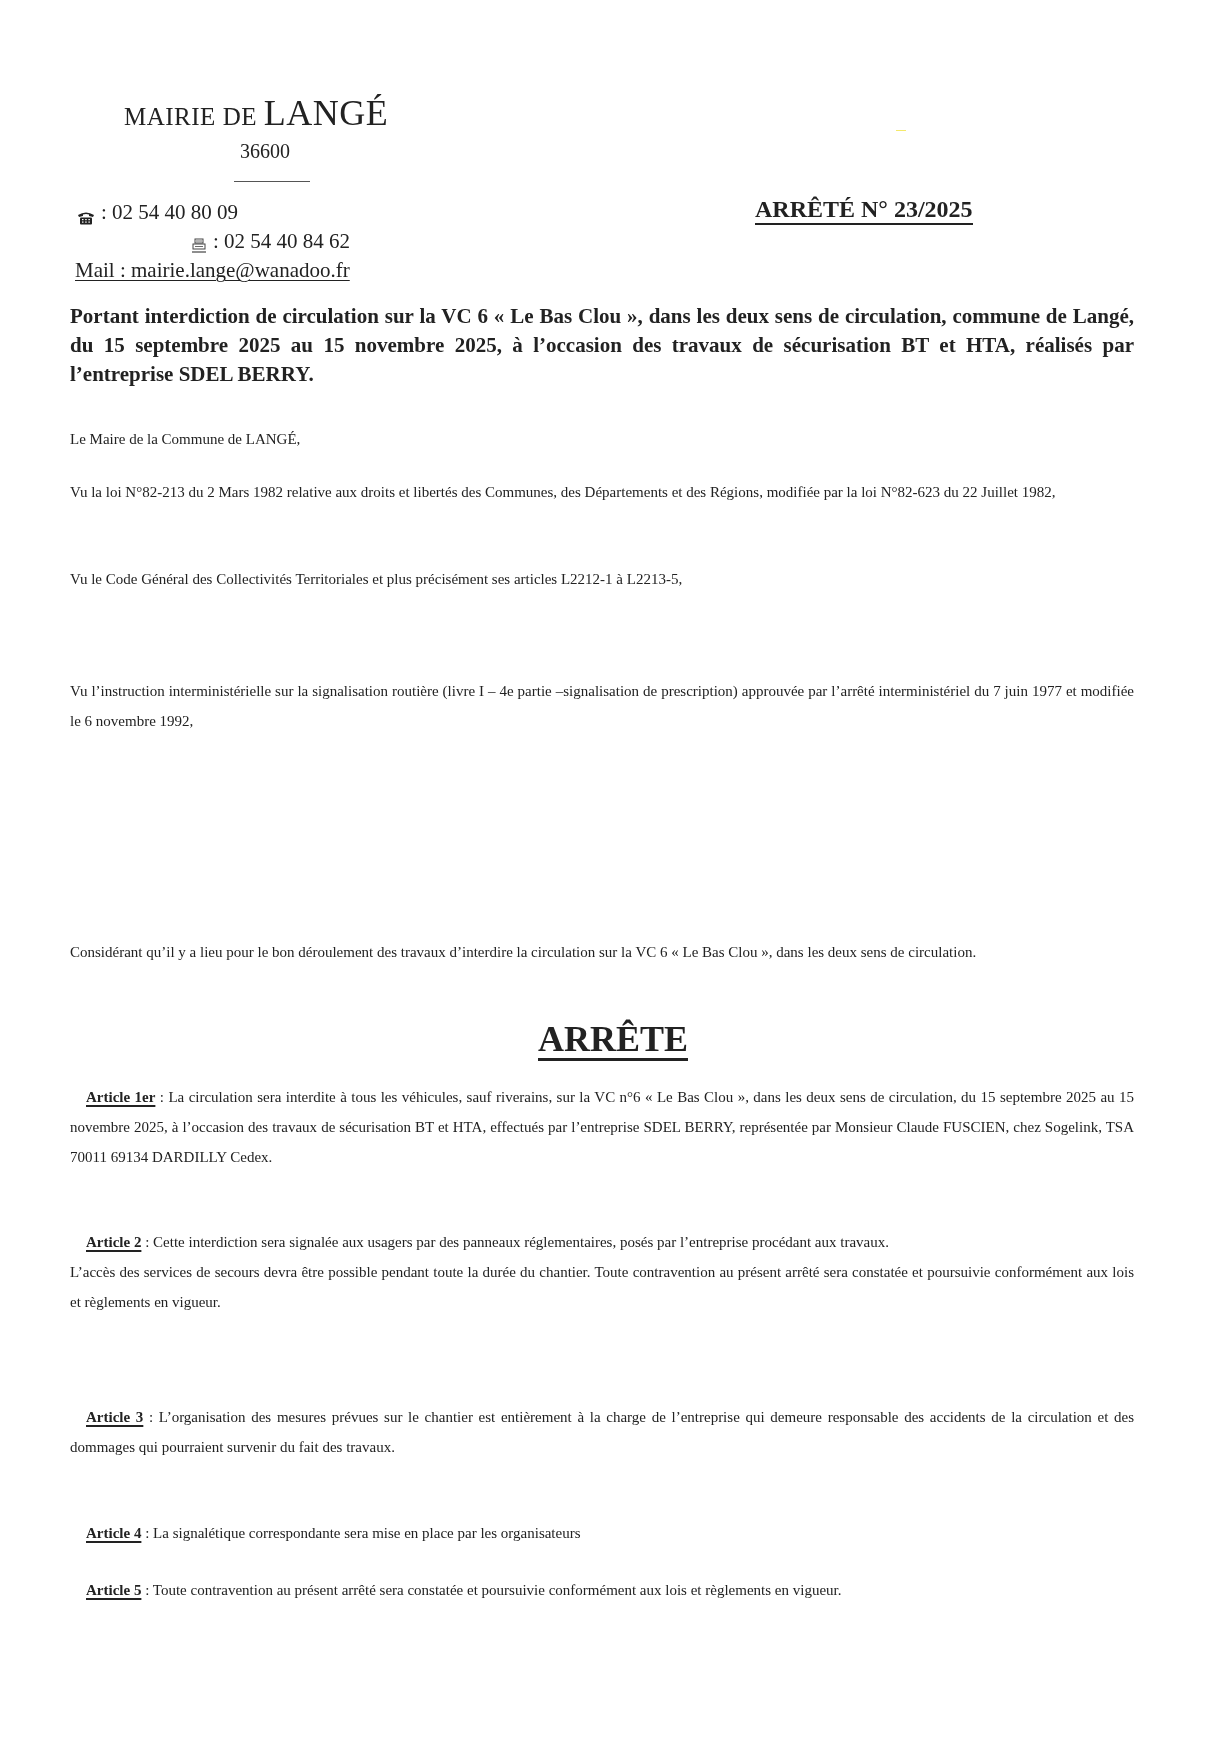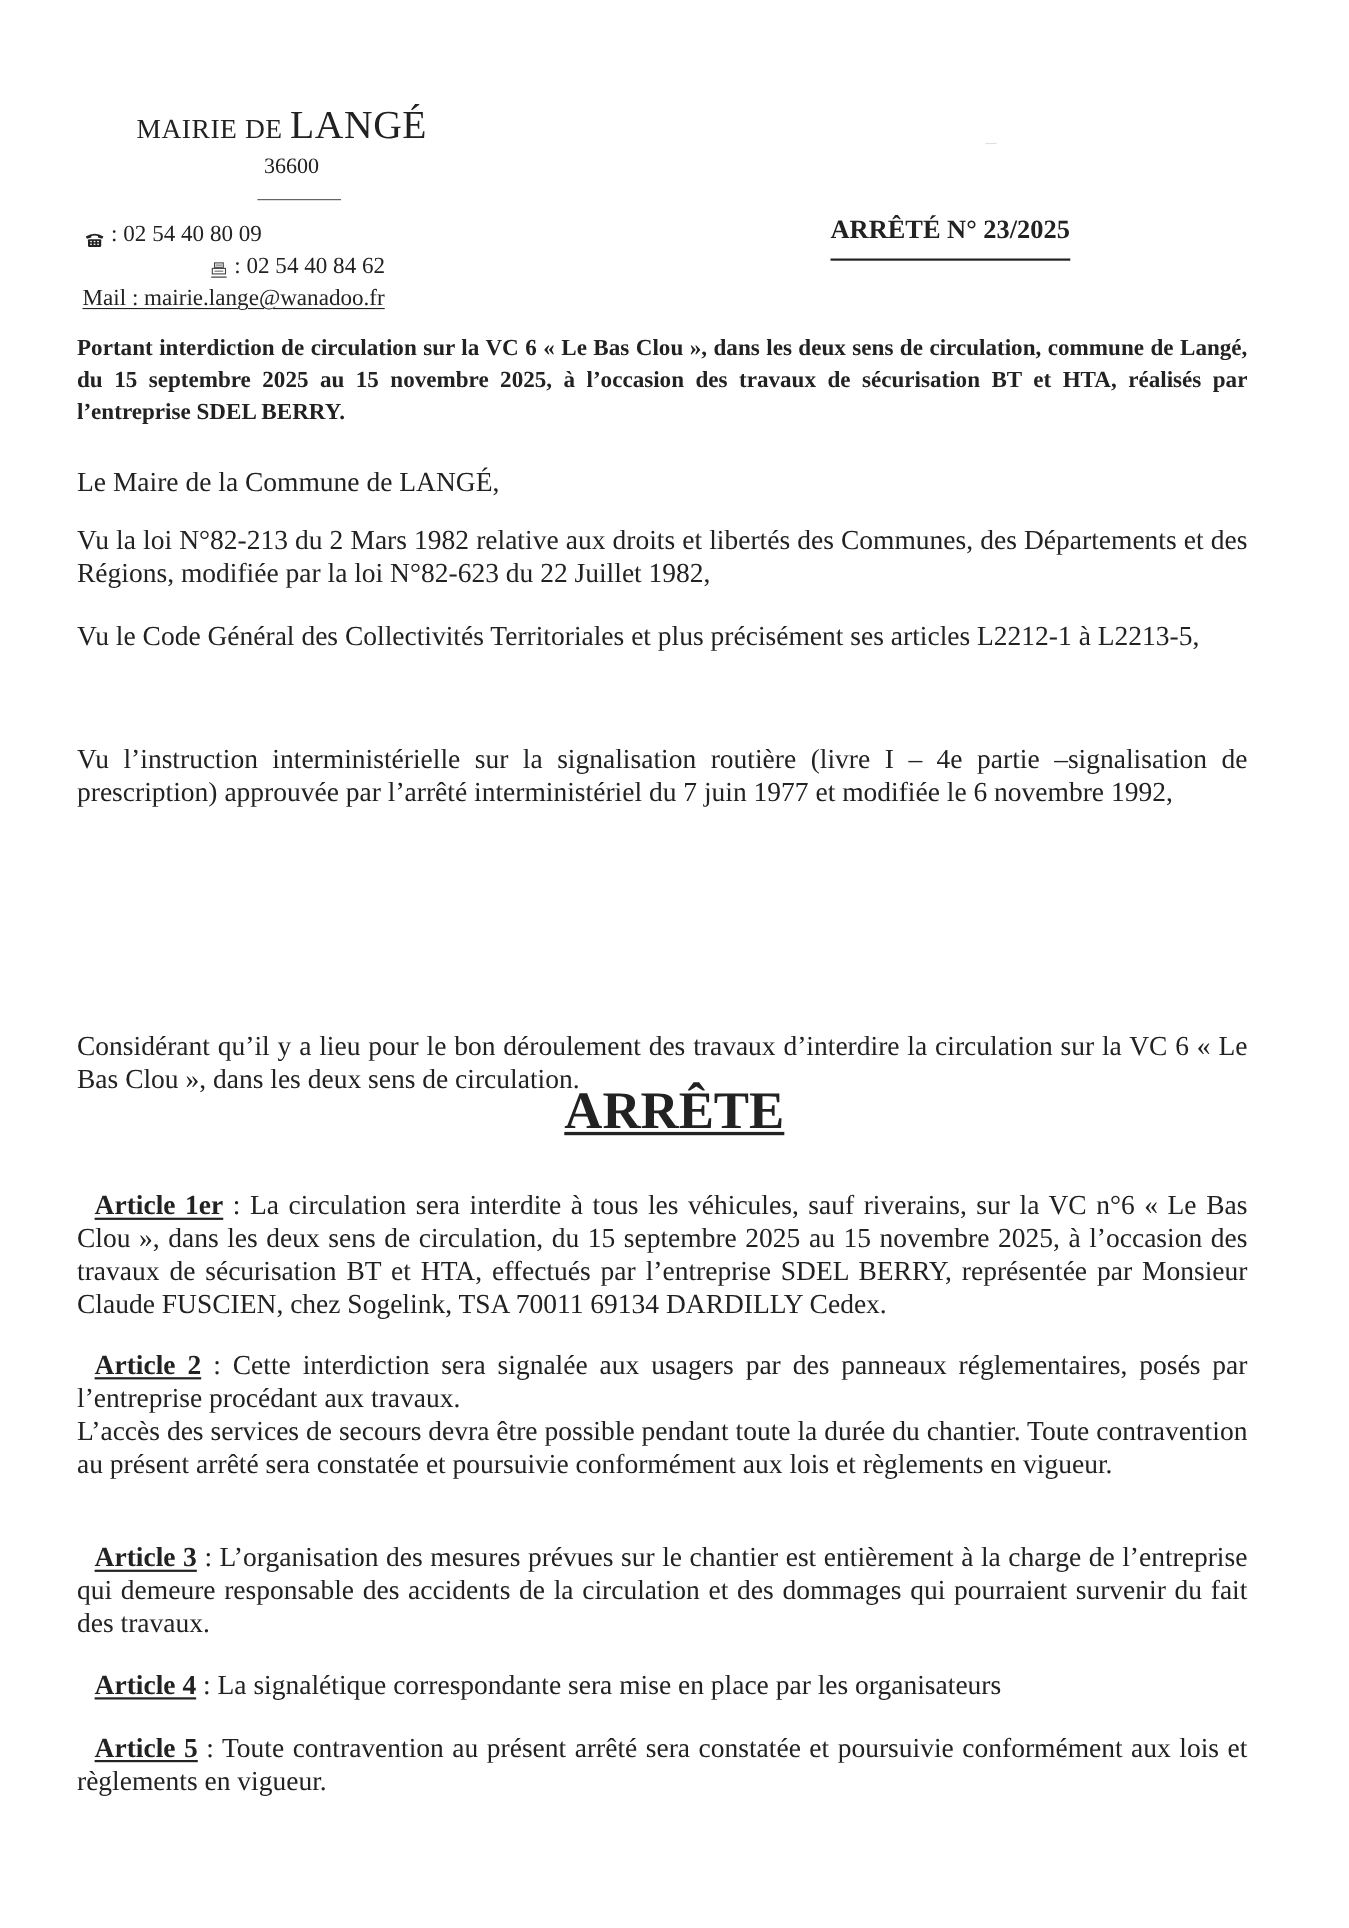--- a/index.html
+++ b/index.html
@@ -73,38 +73,38 @@
     .icon svg { display: block; }
     .arrete-number {
       position: absolute;
       left: 755px;
       top: 196px;
       font-size: 24px;
       font-weight: bold;
       color: #222;
       border-bottom: 2px solid #222;
       line-height: 26px;
-      padding-bottom: 13px;
+      padding-bottom: 1px;
       white-space: nowrap;
     }
     .faint-mark {
       position: absolute;
       left: 896px;
       top: 130px;
       width: 10px;
       height: 1px;
       background: #f4e96b;
     }
 
     
     .text-block {
       position: absolute;
       left: 70px;
       width: 1064px;
-      font-size: 25px;
+      font-size: 15px;
       line-height: 30px;
       text-align: justify;
       color: #222;
     }
     .subject {
       top: 302px;
       font-weight: bold;
       font-size: 21px;
       line-height: 29px;
       text-align: justify;
@@ -115,23 +115,23 @@
     .p-vu3 { top: 621px; }
     .p-vu4 { top: 676px; }
     .p-vu5 { top: 763px; }
     .p-cons1 { top: 850px; }
     .p-cons2 { top: 937px; }
 
     .decision-title {
       position: absolute;
       left: 0;
       width: 1226px;
-      top: 982px;
+      top: 1018px;
       text-align: center;
-      font-size: 48px;
+      font-size: 36px;
       font-weight: bold;
       color: #222;
     }
     .decision-title span {
       display: inline-block;
       border-bottom: 3px solid #222;
       line-height: 38px;
       padding-bottom: 0;
     }
 

